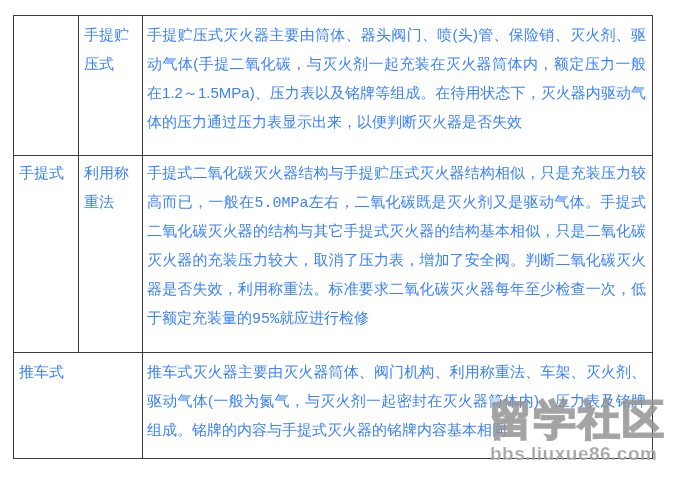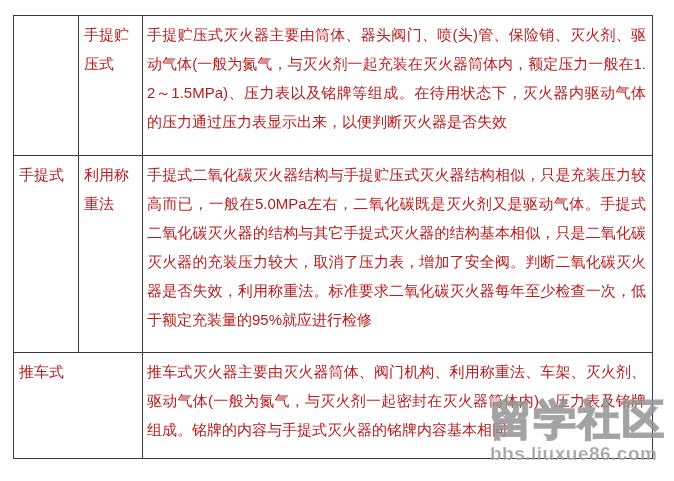--- a/index.html
+++ b/index.html
@@ -13,32 +13,32 @@
   .doc-table {
     position: absolute;
     left: 13px; top: 15px;
     width: 639px;
     border-collapse: collapse;
     table-layout: fixed;
   }
   .doc-table td {
     border: 1px solid #3a3a3a;
     vertical-align: top;
-    color: #b91c1c;
+    color: #3b82f6;
     font-size: 15px;
     line-height: 29px;
     padding: 4px 5px 4px 5px;
     word-break: break-all;
   }
   .col-category { width: 65px; }
   .col-subtype  { width: 64px; }
   .col-desc     { width: 510px; }
   td.desc-cell  { text-align: justify; padding-left: 4px; padding-right: 6px; }
   tr.row-1 { height: 140px; }
-  tr.row-2 { height: 197px; }
+  tr.row-2 { height: 197px; font-family: Liberation Mono, monospace; }
   tr.row-3 { height: 106px; }
 
   .watermark {
     position: absolute;
     left: 490px; top: 398px;
     width: 184px;
     pointer-events: none;
     z-index: 5;
   }
   .watermark-title {
@@ -67,21 +67,21 @@
 <table class="doc-table">
   <colgroup>
     <col class="col-category">
     <col class="col-subtype">
     <col class="col-desc">
   </colgroup>
   <tbody>
     <tr class="row-1">
       <td></td>
       <td>手提贮压式</td>
-      <td class="desc-cell">手提贮压式灭火器主要由筒体、器头阀门、喷(头)管、保险销、灭火剂、驱动气体(一般为氮气，与灭火剂一起充装在灭火器筒体内，额定压力一般在1.2～1.5MPa)、压力表以及铭牌等组成。在待用状态下，灭火器内驱动气体的压力通过压力表显示出来，以便判断灭火器是否失效</td>
+      <td class="desc-cell">手提贮压式灭火器主要由筒体、器头阀门、喷(头)管、保险销、灭火剂、驱动气体(手提二氧化碳，与灭火剂一起充装在灭火器筒体内，额定压力一般在1.2～1.5MPa)、压力表以及铭牌等组成。在待用状态下，灭火器内驱动气体的压力通过压力表显示出来，以便判断灭火器是否失效</td>
     </tr>
     <tr class="row-2">
       <td>手提式</td>
       <td>利用称重法</td>
       <td class="desc-cell">手提式二氧化碳灭火器结构与手提贮压式灭火器结构相似，只是充装压力较高而已，一般在5.0MPa左右，二氧化碳既是灭火剂又是驱动气体。手提式二氧化碳灭火器的结构与其它手提式灭火器的结构基本相似，只是二氧化碳灭火器的充装压力较大，取消了压力表，增加了安全阀。判断二氧化碳灭火器是否失效，利用称重法。标准要求二氧化碳灭火器每年至少检查一次，低于额定充装量的95%就应进行检修</td>
     </tr>
     <tr class="row-3">
       <td colspan="2">推车式</td>
       <td class="desc-cell">推车式灭火器主要由灭火器筒体、阀门机构、利用称重法、车架、灭火剂、驱动气体(一般为氮气，与灭火剂一起密封在灭火器筒体内)、压力表及铭牌组成。铭牌的内容与手提式灭火器的铭牌内容基本相同</td>
     </tr>

